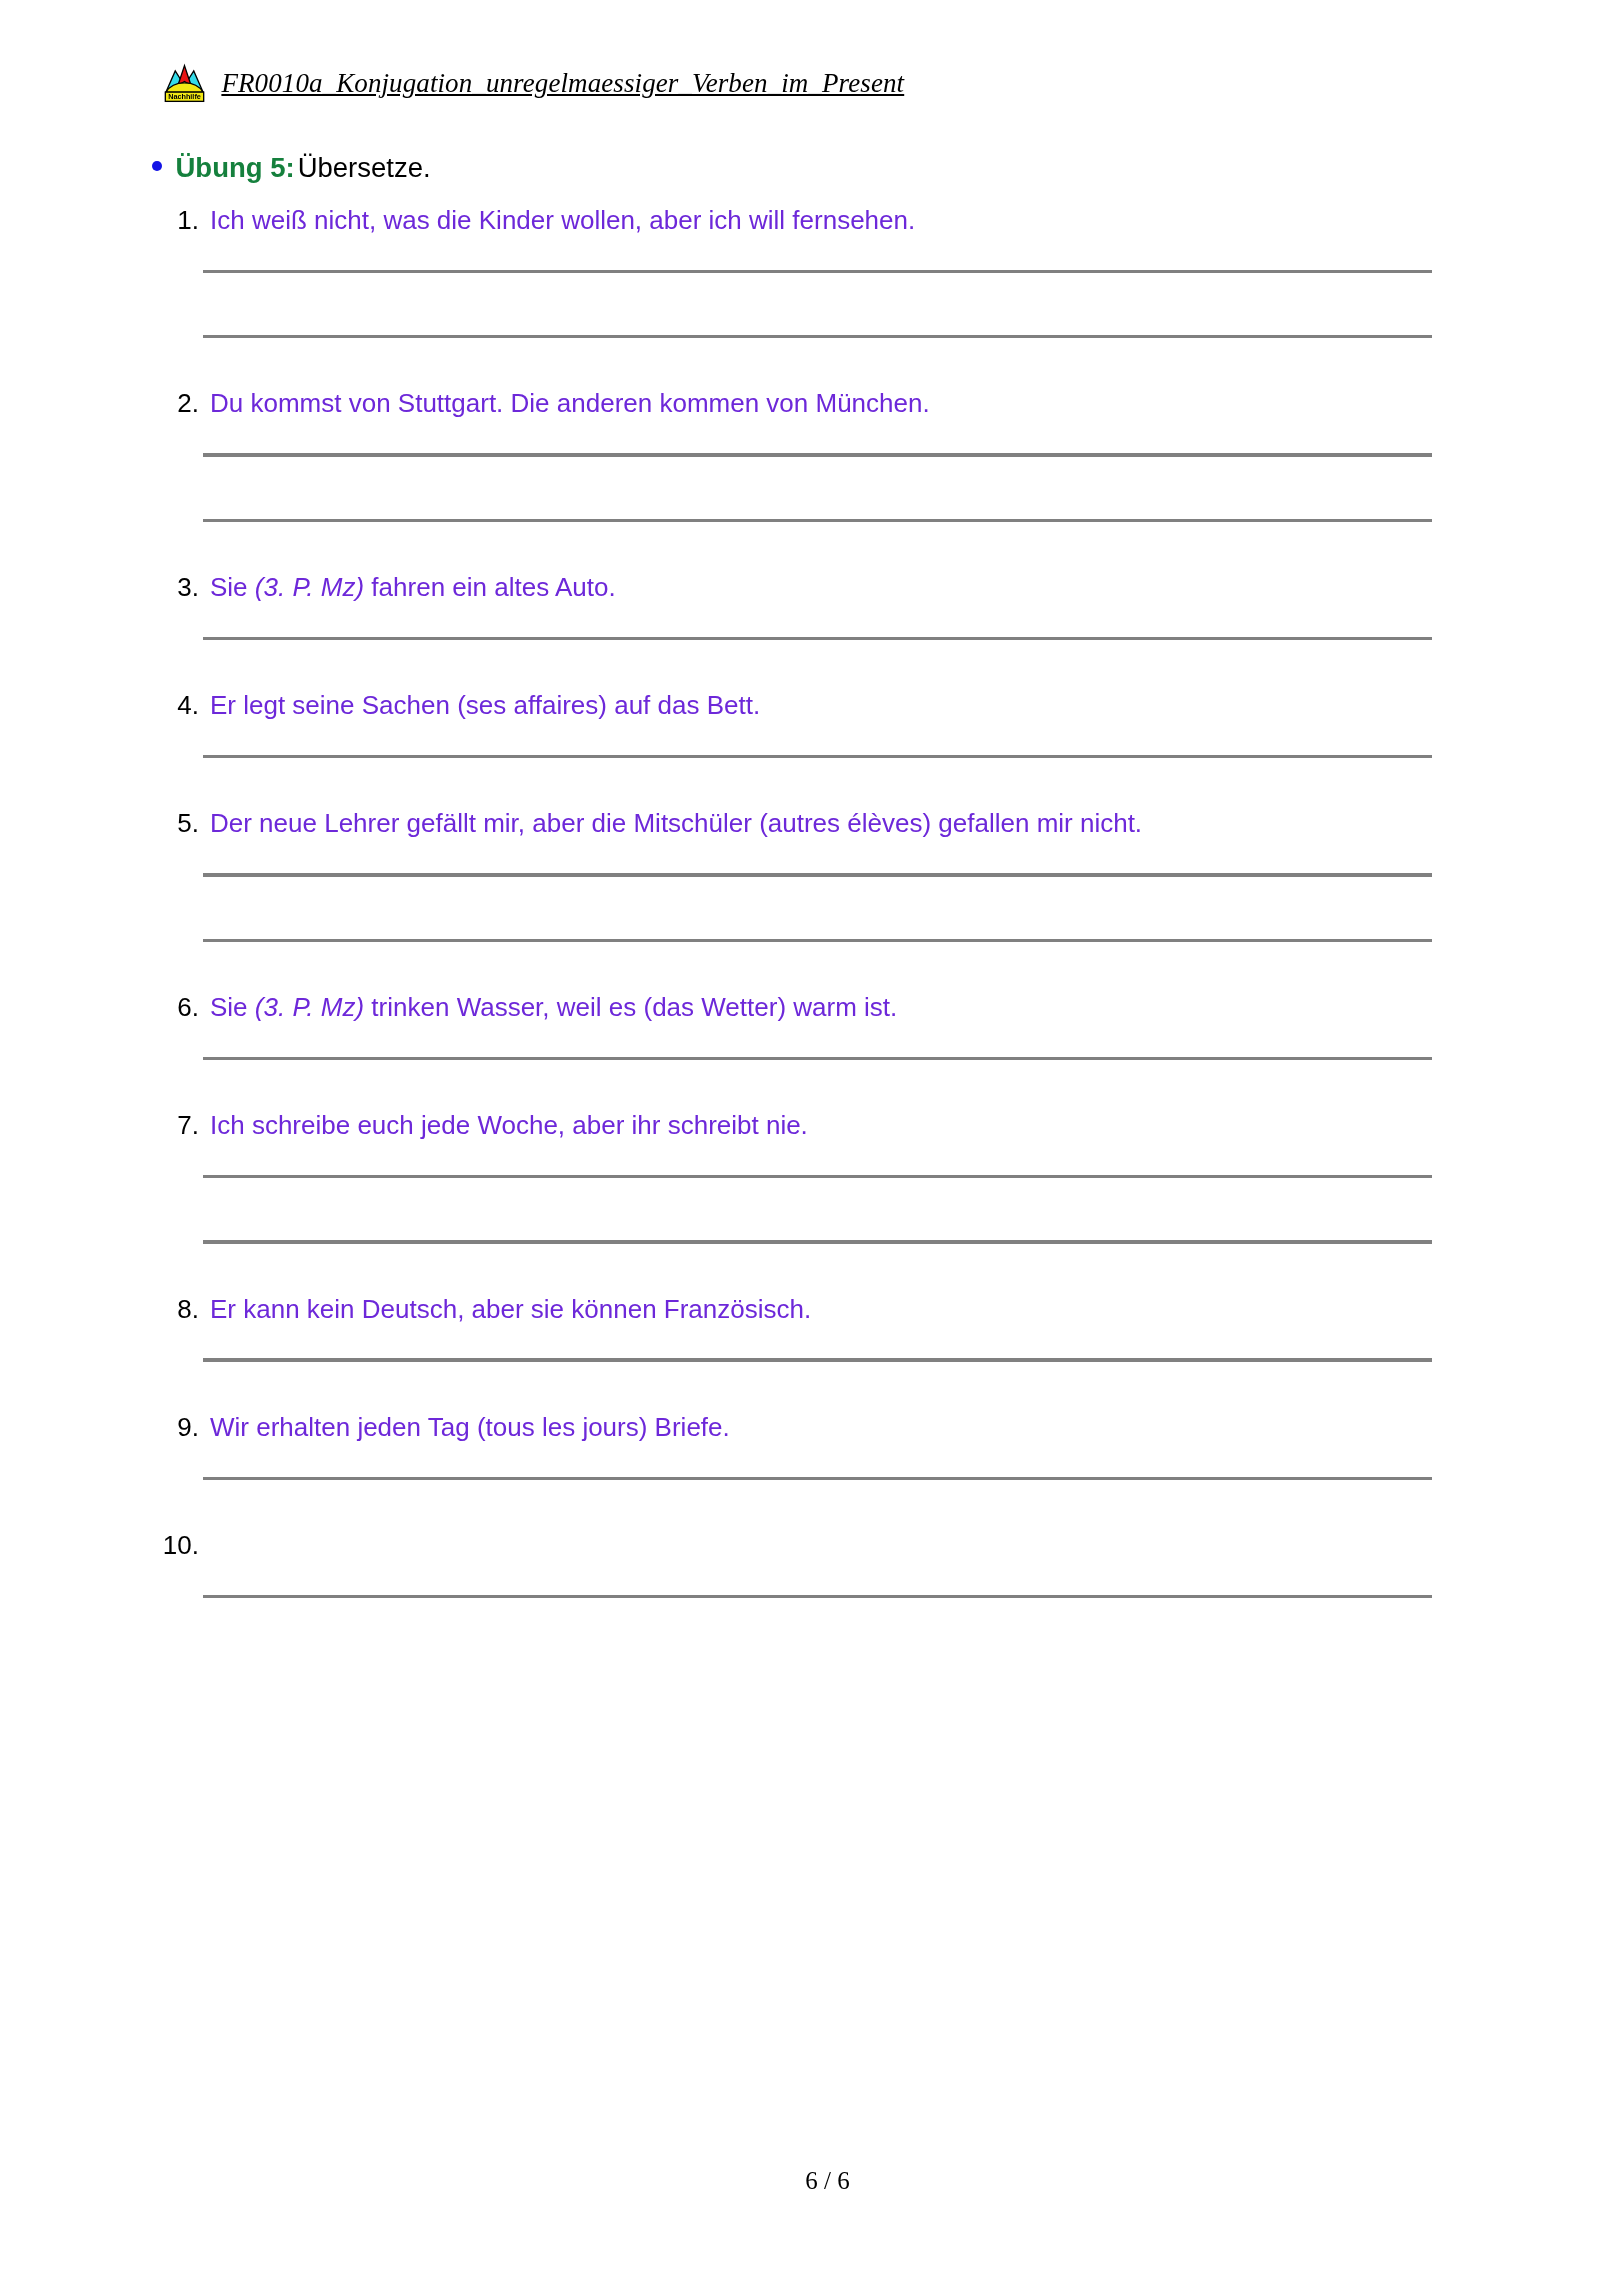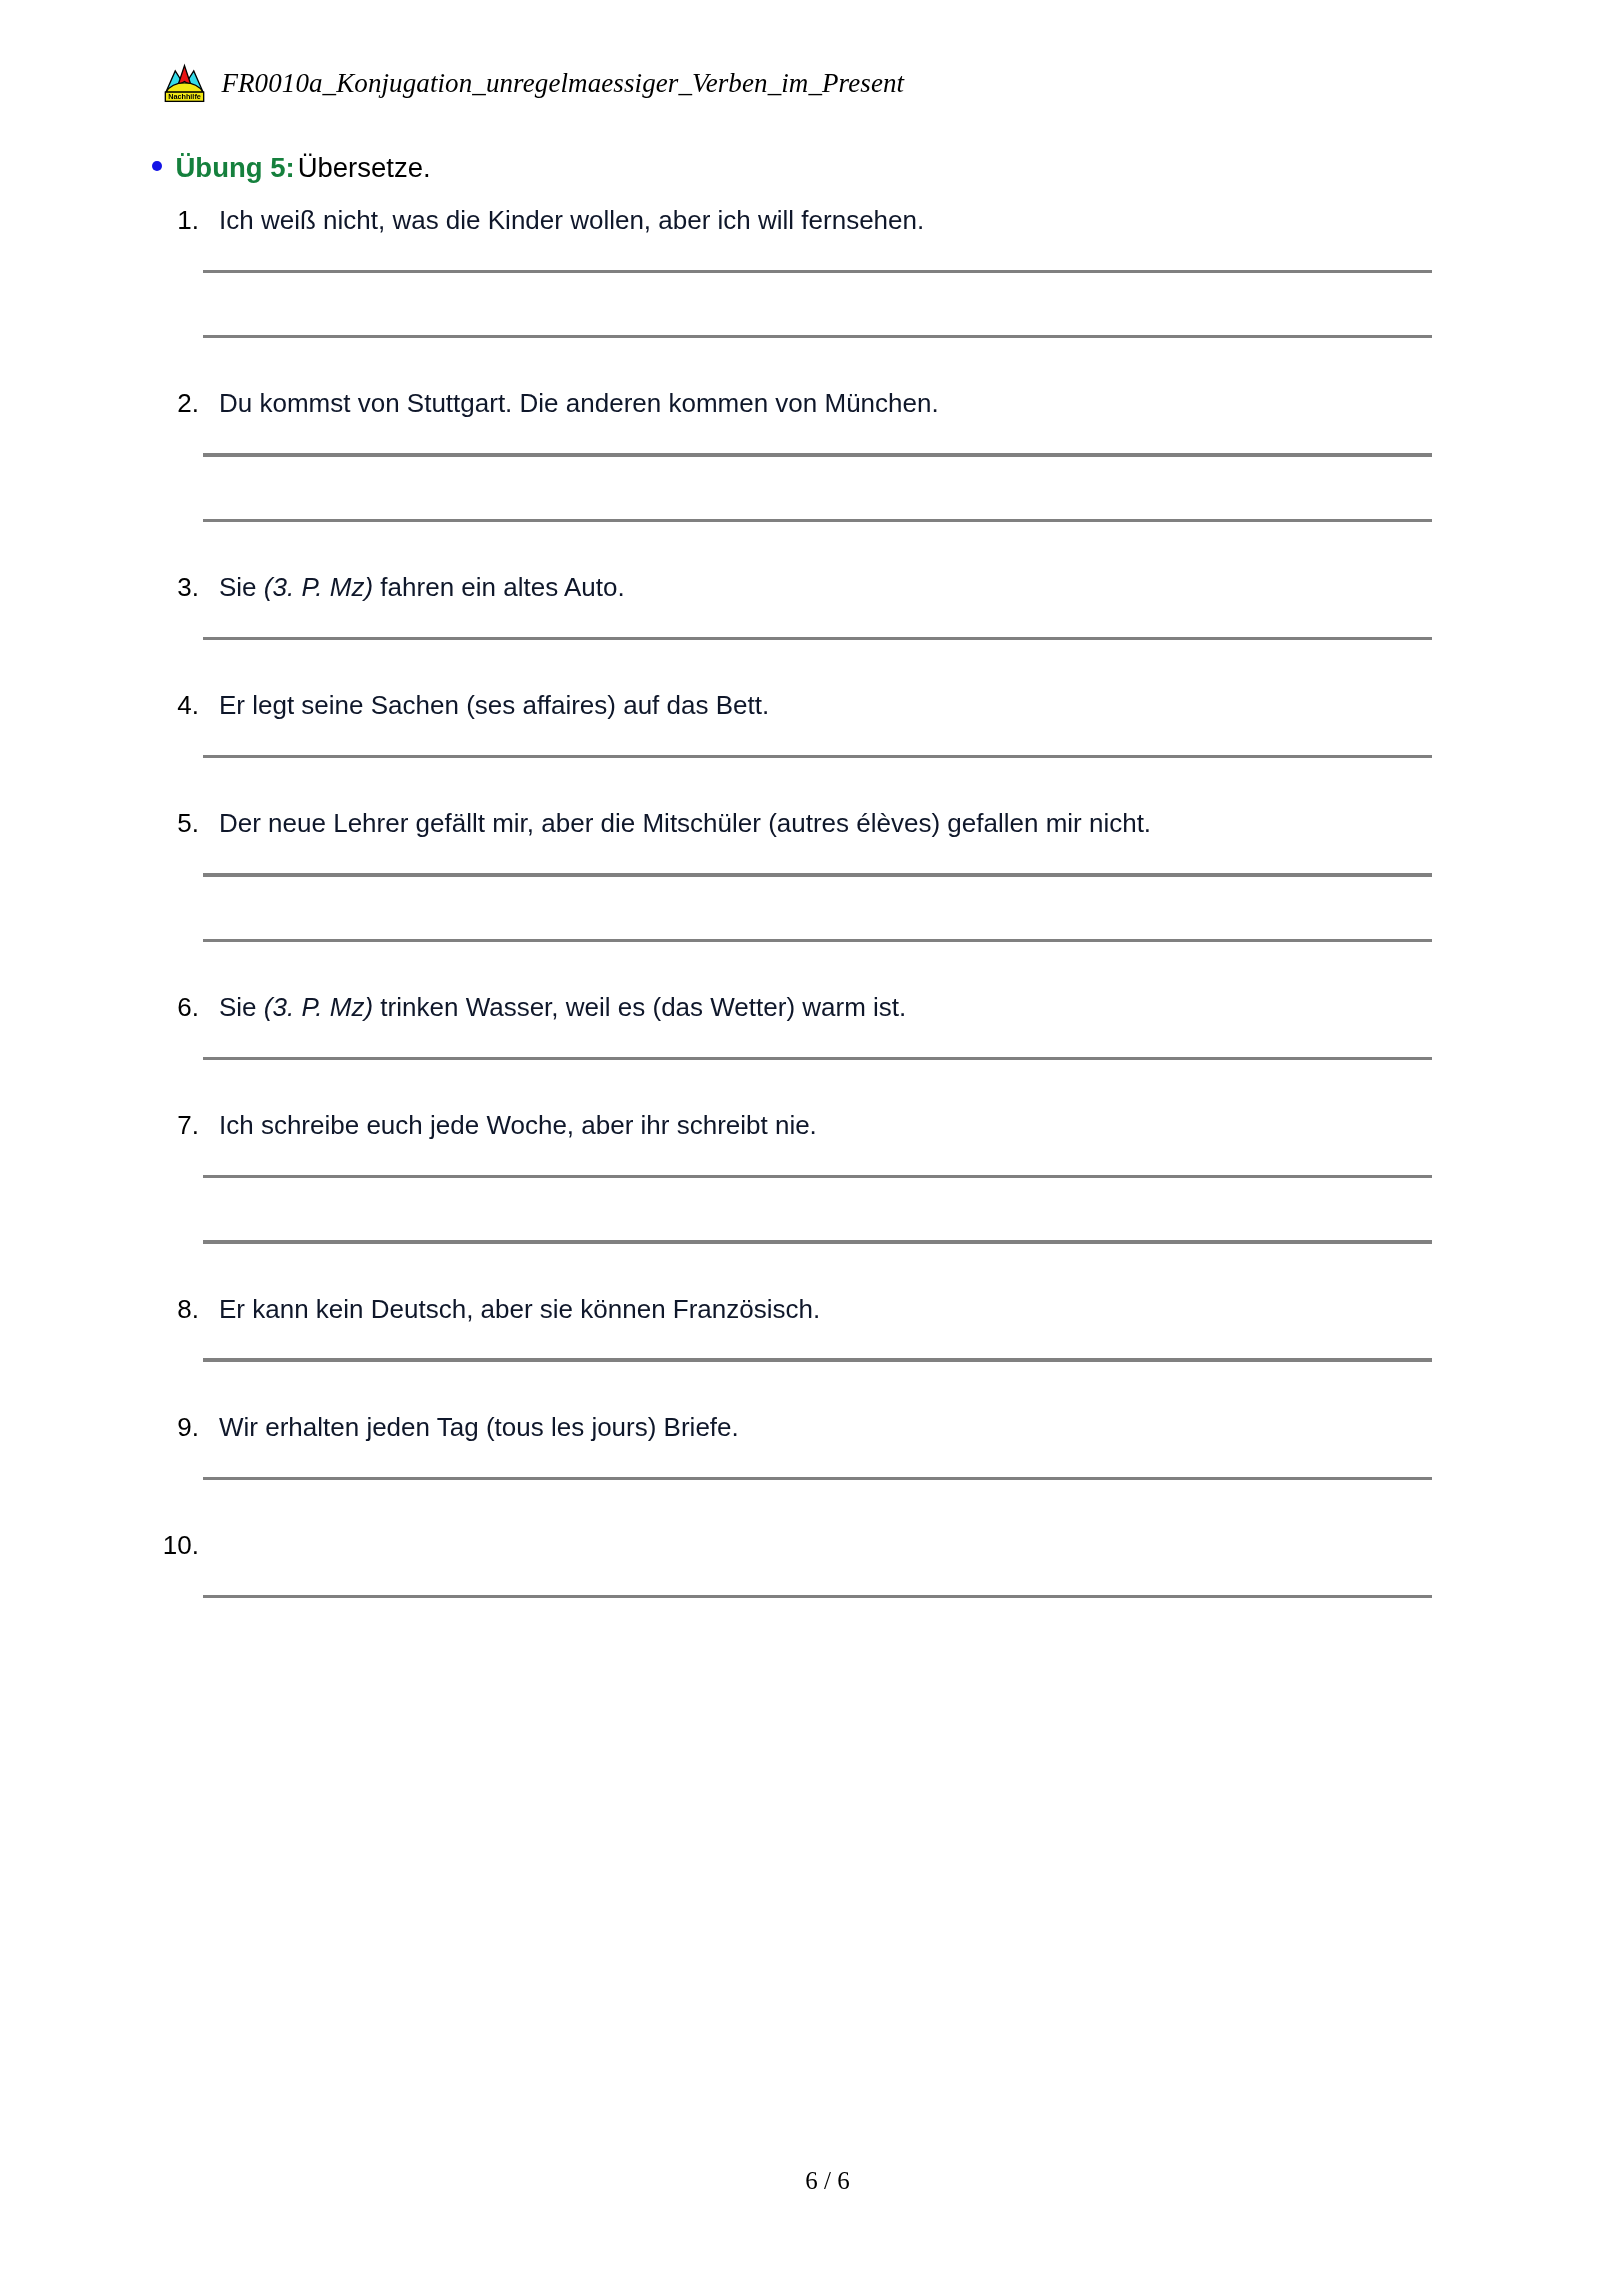--- a/index.html
+++ b/index.html
@@ -43,20 +43,21 @@
   }
   .logo svg { display: block; }
   .header-title {
     font-family: "Liberation Serif", serif;
     font-style: italic;
     font-size: 27px;
     line-height: 1;
     letter-spacing: 0.1px;
     color: #000000;
     white-space: nowrap;
+    text-decoration: underline;
   }
 
   
   .exercise-heading {
     position: absolute;
     top: 153px;
     left: 152px;
     display: flex;
     align-items: baseline;
     gap: 0;
@@ -106,22 +107,22 @@
     width: 47px;
     text-align: right;
     font-size: 26px;
     line-height: 1.15;
     flex: 0 0 auto;
     color: #000000;
   }
   .item-text {
     font-size: 26px;
     line-height: 1.15;
-    margin-left: 20px;
-    color: #0f172a;
+    margin-left: 11px;
+    color: #6d28d9;
   }
   .item-text i {
   }
 
   .answer-line {
     height: 3.3px;
     background: #808080;
     margin-left: 51px;
     width: 1229px;
   }

